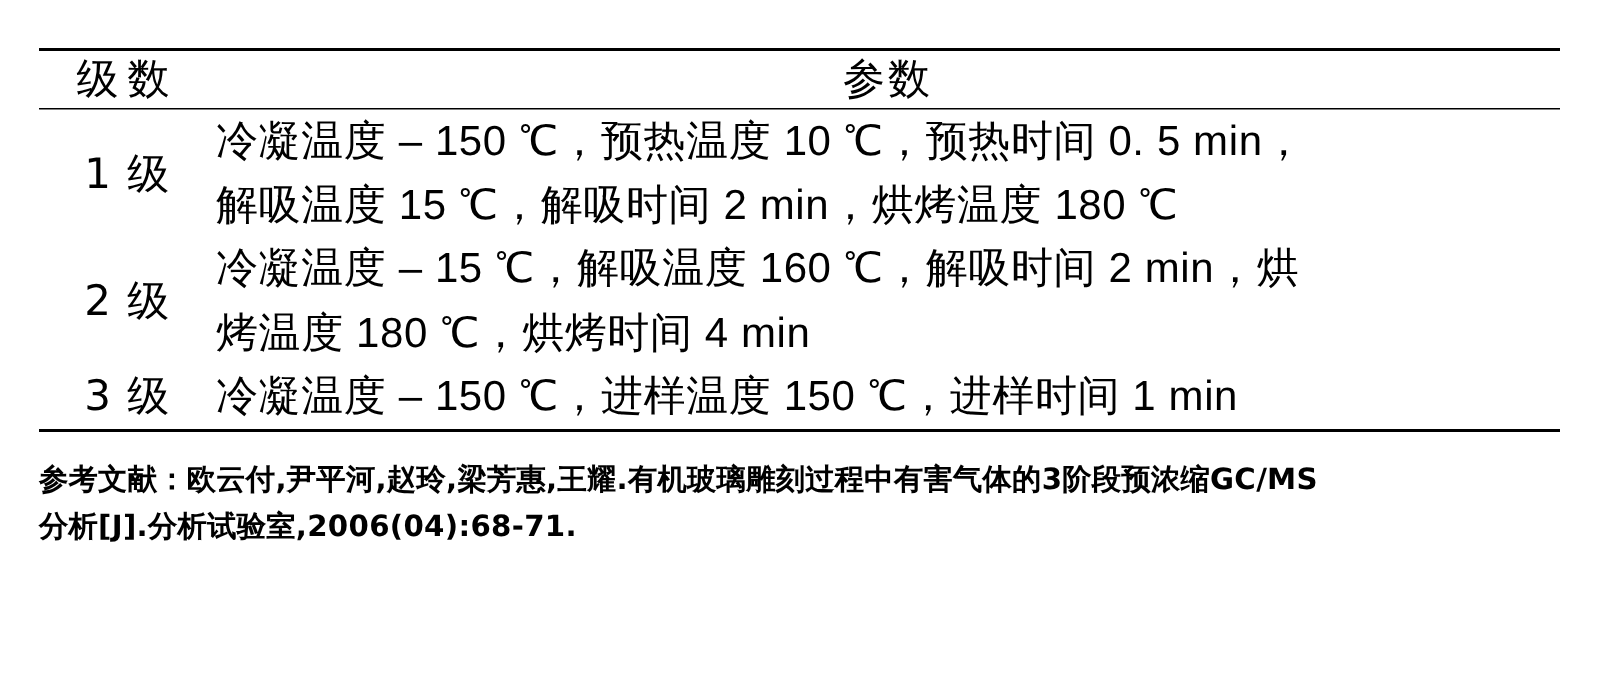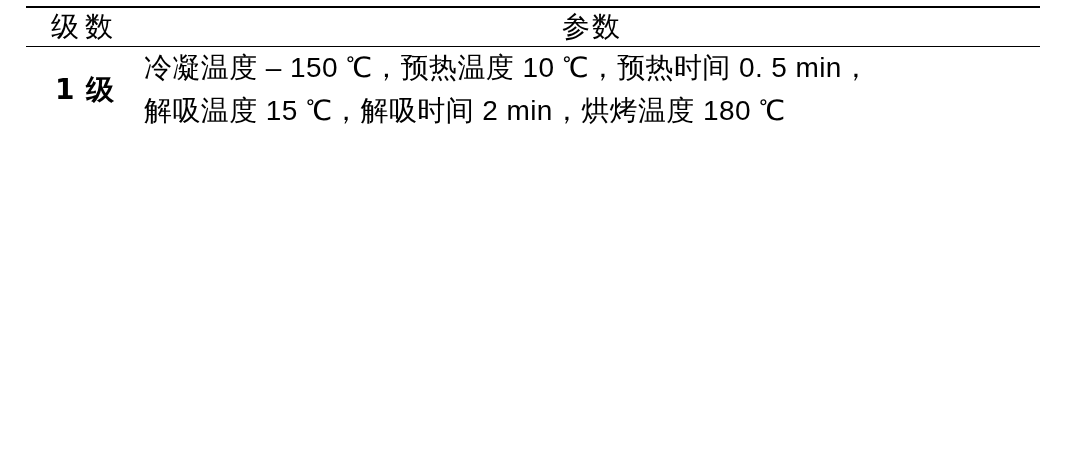--- a/index.html
+++ b/index.html
@@ -18,21 +18,21 @@
     position: relative;
     width: 1066px;
     height: 450px;
     box-sizing: border-box;
     padding: 0 26px;
   }
   table.data-table {
     width: 1014px;
     border-collapse: collapse;
     table-layout: fixed;
-    margin-top: 6px;
+    margin-top: 32px;
   }
   table.data-table td,
   table.data-table th {
     padding: 0;
     vertical-align: middle;
   }
   .rule-top {
     border-top: 2.5px solid #000;
   }
   .rule-mid {
@@ -53,21 +53,20 @@
     font-family: "DejaVu Sans", sans-serif;
   }
   .hdr-cell.level { letter-spacing: 6px; }
 
   .level-cell {
     text-align: center;
     font-size: 28px;
     font-family: "DejaVu Sans", sans-serif;
     letter-spacing: 1px;
     white-space: nowrap;
-    font-weight: bold;
   }
   .param-cell {
     font-size: 28px;
     font-family: Liberation Sans, sans-serif;
     line-height: 1.52;
     padding: 12px 0 12px 26px;
     letter-spacing: 0.4px;
   }
   .param-cell .line { display: block; white-space: nowrap; }
 
@@ -99,17 +98,34 @@
       </tr>
     </thead>
     <tbody>
       <tr class="rule-mid">
         <td class="level-cell">1 级</td>
         <td class="param-cell">
           <span class="line">冷凝温度 – 150 ℃，预热温度 10 ℃，预热时间 0. 5 min，</span>
           <span class="line">解吸温度 15 ℃，解吸时间 2 min，烘烤温度 180 ℃</span>
         </td>
       </tr>
+      <tr>
+        <td class="level-cell">2 级</td>
+        <td class="param-cell">
+          <span class="line">冷凝温度 – 15 ℃，解吸温度 160 ℃，解吸时间 2 min，烘</span>
+          <span class="line">烤温度 180 ℃，烘烤时间 4 min</span>
+        </td>
+      </tr>
+      <tr class="rule-bottom">
+        <td class="level-cell">3 级</td>
+        <td class="param-cell">
+          <span class="line">冷凝温度 – 150 ℃，进样温度 150 ℃，进样时间 1 min</span>
+        </td>
+      </tr>
     </tbody>
   </table>
 
+  <div class="refs">
+    <span class="line">参考文献：欧云付,尹平河,赵玲,梁芳惠,王耀.有机玻璃雕刻过程中有害气体的3阶段预浓缩GC/MS</span>
+    <span class="line">分析[J].分析试验室,2006(04):68-71.</span>
+  </div>
 
 </div>
 
 </body></html>

